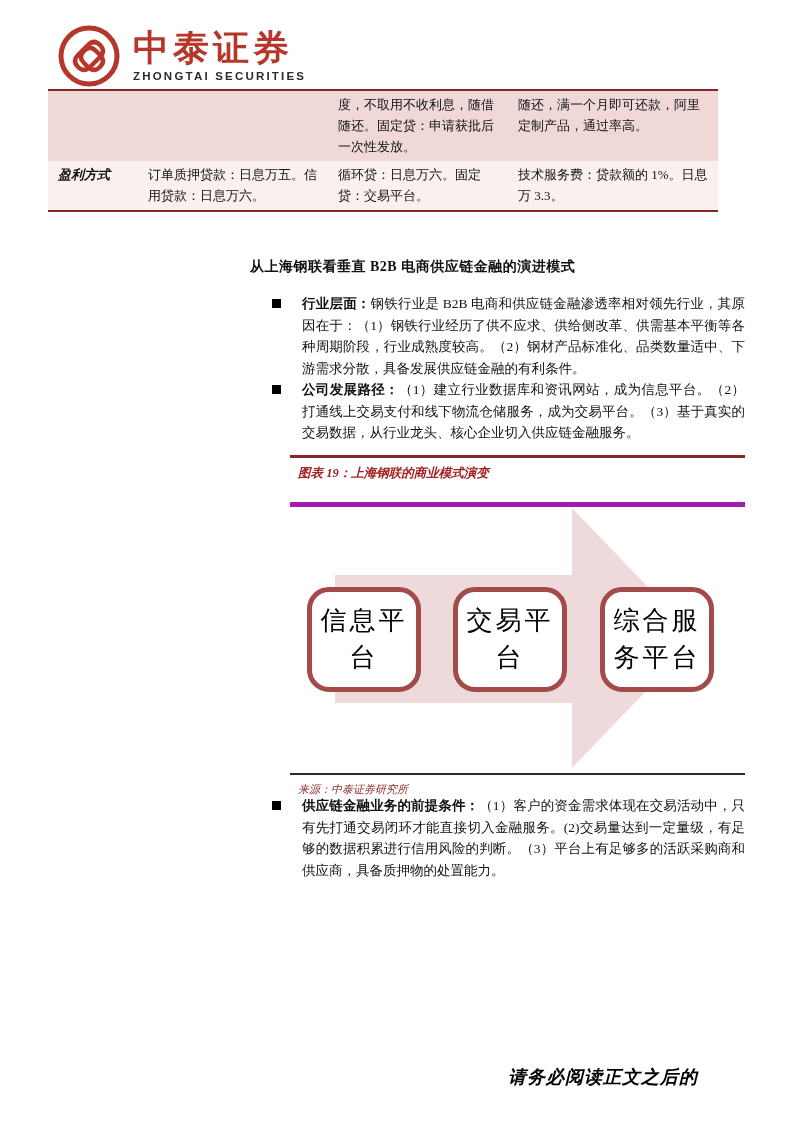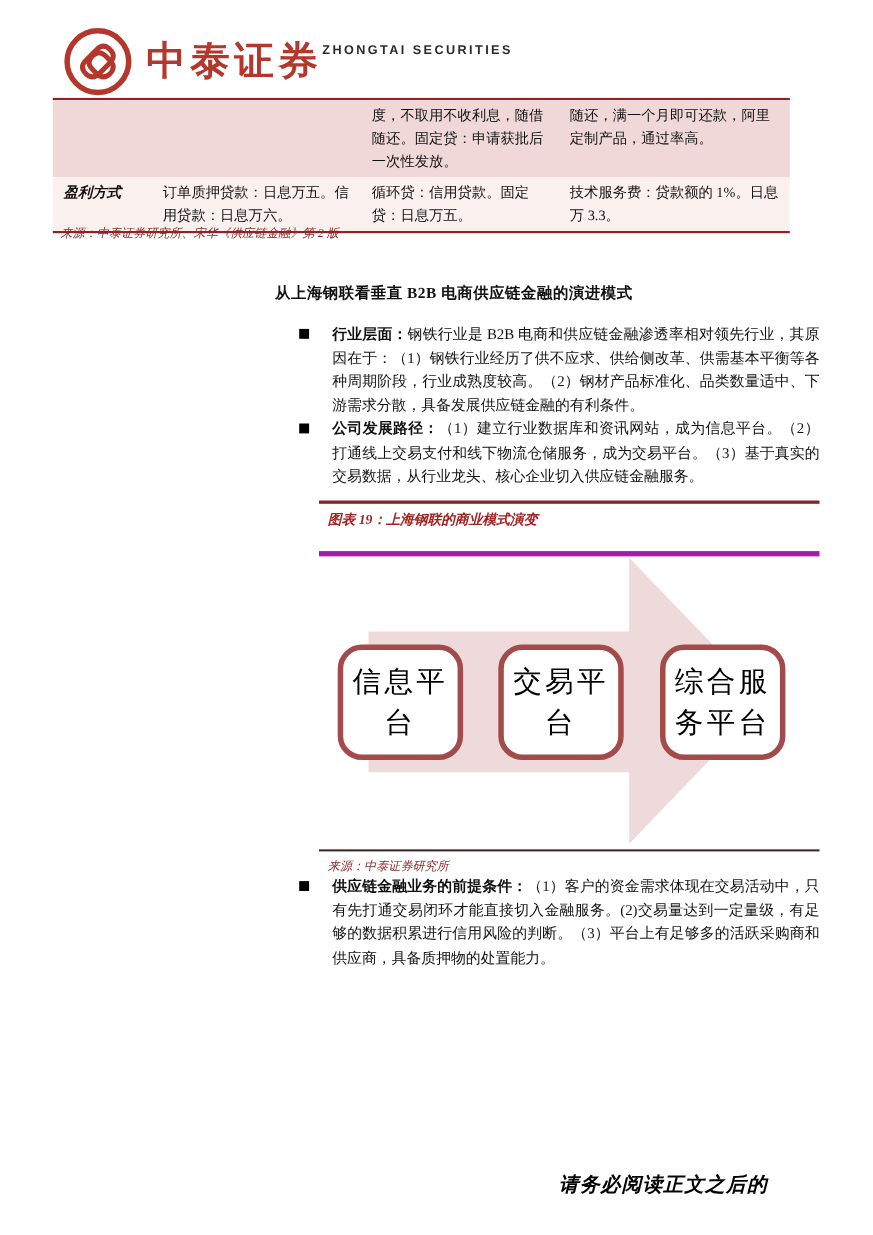--- a/index.html
+++ b/index.html
@@ -4,21 +4,21 @@
 <style>
   html,body{margin:0;padding:0;background:#888;}
   .page{
     position:relative;width:794px;height:1123px;margin:0 auto;
     background:#ffffff;overflow:hidden;
     font-family:"Liberation Serif", serif;color:#111;
   }
   
   .logo{position:absolute;left:57px;top:24px;display:flex;align-items:center;gap:12px;}
   .logo-emblem{width:64px;height:64px;}
-  .brand-text{display:flex;flex-direction:row;justify-content:center;}
+  .brand-text{display:flex;flex-direction:column;justify-content:center;}
   .brand-cn{font-size:36px;font-weight:bold;color:#b5372c;letter-spacing:4px;line-height:1.05;font-family:"Liberation Serif",serif;}
   .brand-en{font-size:11.5px;font-weight:bold;color:#2b2b2b;letter-spacing:2.2px;margin-top:3px;font-family:"Liberation Sans",sans-serif;}
   
   .ctable{
     position:absolute;left:48px;top:89px;width:670px;
     border-top:2px solid #8b2525;border-bottom:2px solid #8b2525;
     font-size:13px;line-height:21px;
   }
   .trow{display:grid;grid-template-columns:92px 190px 180px 208px;}
   .trow.r1{background:#f1d8d8;min-height:62px;}
@@ -82,25 +82,24 @@
   <div class="ctable">
     <div class="trow r1">
       <div class="tcell"></div>
       <div class="tcell"></div>
       <div class="tcell">度，不取用不收利息，随借随还。固定贷：申请获批后一次性发放。</div>
       <div class="tcell">随还，满一个月即可还款，阿里定制产品，通过率高。</div>
     </div>
     <div class="trow r2">
       <div class="tcell head">盈利方式</div>
       <div class="tcell">订单质押贷款：日息万五。信用贷款：日息万六。</div>
-      <div class="tcell">循环贷：信用贷款。固定贷：日息万五。</div>
+      <div class="tcell">循环贷：日息万六。固定贷：交易平台。</div>
       <div class="tcell">技术服务费：贷款额的 1%。日息万 3.3。</div>
     </div>
   </div>
-  <div class="src table-src">来源：中泰证券研究所、宋华《供应链金融》第 2 版</div>
 
   <div class="sec-heading">从上海钢联看垂直 B2B 电商供应链金融的演进模式</div>
 
   <div class="bullet b1">
     <div class="marker"></div>
     <div class="btxt"><span class="blabel">行业层面：</span><span>钢铁行业是 B2B 电商和供应链金融渗透率相对领先行业，其原因在于：（1）钢铁行业经历了供不应求、供给侧改革、供需基本平衡等各种周期阶段，行业成熟度较高。（2）钢材产品标准化、品类数量适中、下游需求分散，具备发展供应链金融的有利条件。</span></div>
   </div>
 
   <div class="bullet b2">
     <div class="marker"></div>

